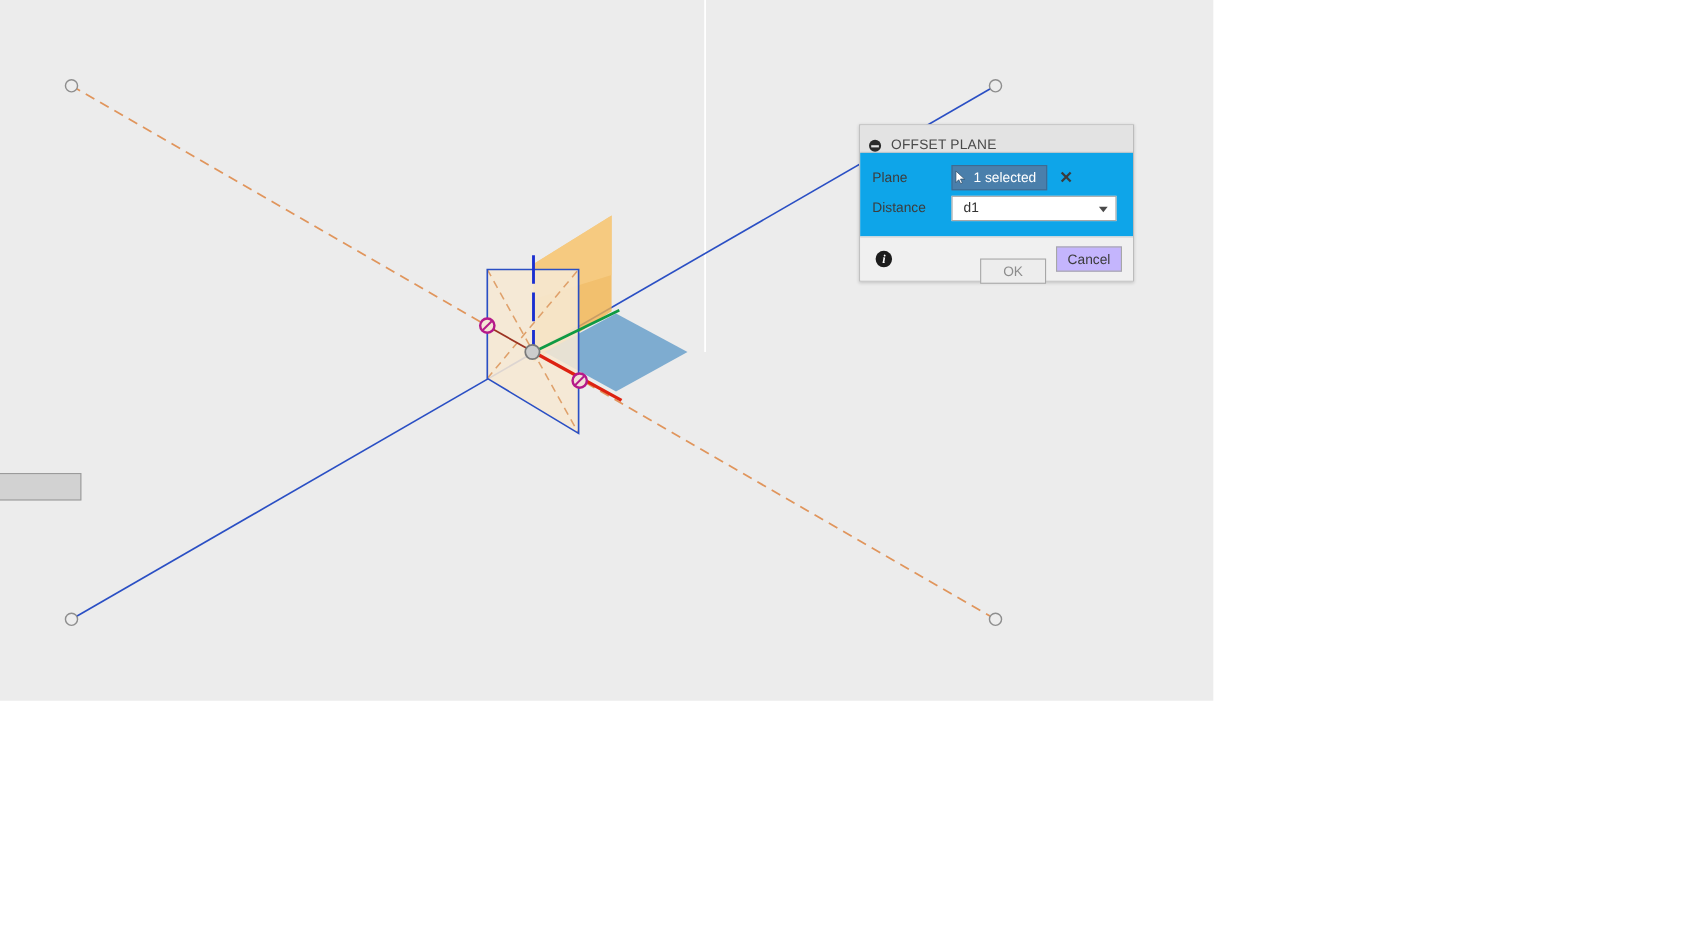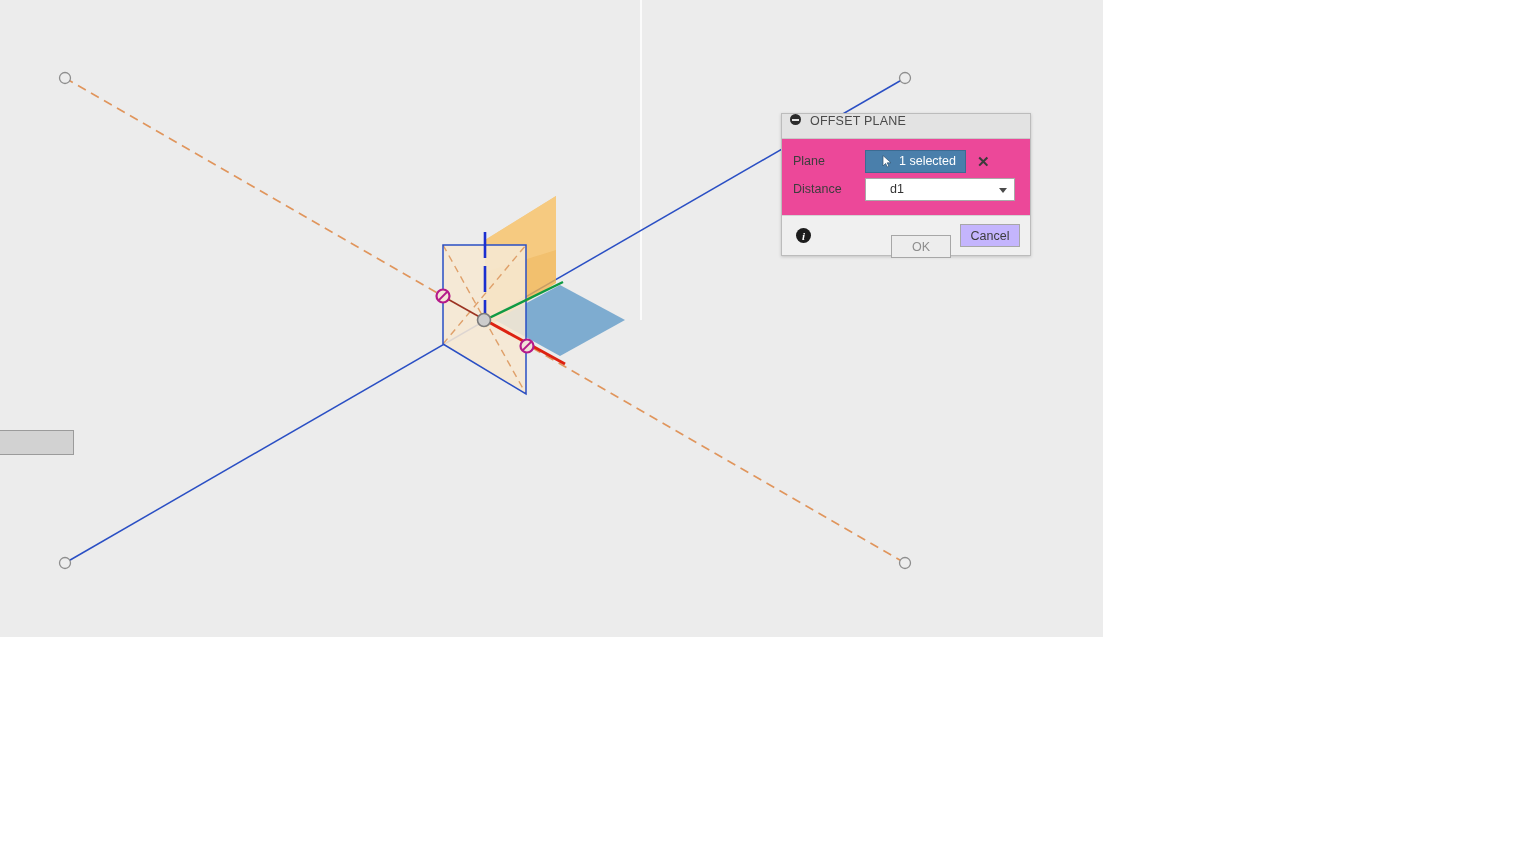--- a/index.html
+++ b/index.html
@@ -36,62 +36,62 @@
     background: #f0f0f0;
     border: 1px solid #bcbcbc;
     box-shadow: 0 1px 3px rgba(0,0,0,.18);
     font-size: 12.5px;
     color: #3a3a3a;
   }
   #dlg-title {
     height: 25px;
     background: #e3e3e3;
     border-bottom: 1px solid #c8c8c8;
-    display: flex; align-items: flex-start;
+    display: flex; align-items: flex-end;
     padding: 0 8px;
     gap: 9px;
   }
   .collapse-dot {
     width: 11px; height: 11px; border-radius: 50%;
     background: #2b2b2b; position: relative; flex: none;
   }
   .collapse-dot::after {
     content:""; position:absolute; left:2px; top:5px;
     width:7px; height:1.5px; background:#e3e3e3;
   }
   #dlg-title-text { font-size: 12.5px; color: #4a4a4a; letter-spacing: .2px; }
 
-  #dlg-body { padding: 8px 10px 12px 11px; background:#ec4899; }
+  #dlg-body { padding: 8px 10px 12px 11px; background:#0ea5e9; }
   .row { display:flex; align-items:center; height: 28px; }
   .row-label { width: 72px; font-size: 12.5px; color:#3d3d3d; }
 
   .sel-btn {
     height: 23px; min-width: 84px;
     background: #4a7fab;
     border: 1px solid #3c6b92;
     color: #ffffff;
     font-size: 12.5px;
     display:flex; align-items:center; gap:6px;
-    padding: 0 9px 0 16px;
+    padding: 0 9px 0 2px;
     cursor: pointer;
   }
   .cursor-glyph { width:11px; height:13px; flex:none; }
   .x-clear {
     margin-left: 11px;
     font-size: 15px; color:#3b3b3b; line-height:1;
     cursor:pointer; font-weight:bold;
     font-family:"Liberation Sans", sans-serif;
   }
 
   .dist-field {
     position:relative;
     width: 150px; height: 23px;
     background:#ffffff; border:1px solid #a9a9a9;
     display:flex; align-items:center;
-    padding-left:24px;
+    padding-left:10px;
     font-size:12.5px; color:#333;
     cursor:text;
   }
   .dist-caret {
     position:absolute; right:7px; top:9px;
     width:0;height:0;border-left:4.5px solid transparent;
     border-right:4.5px solid transparent;border-top:5px solid #4a4a4a;
   }
 
   #dlg-footer {

